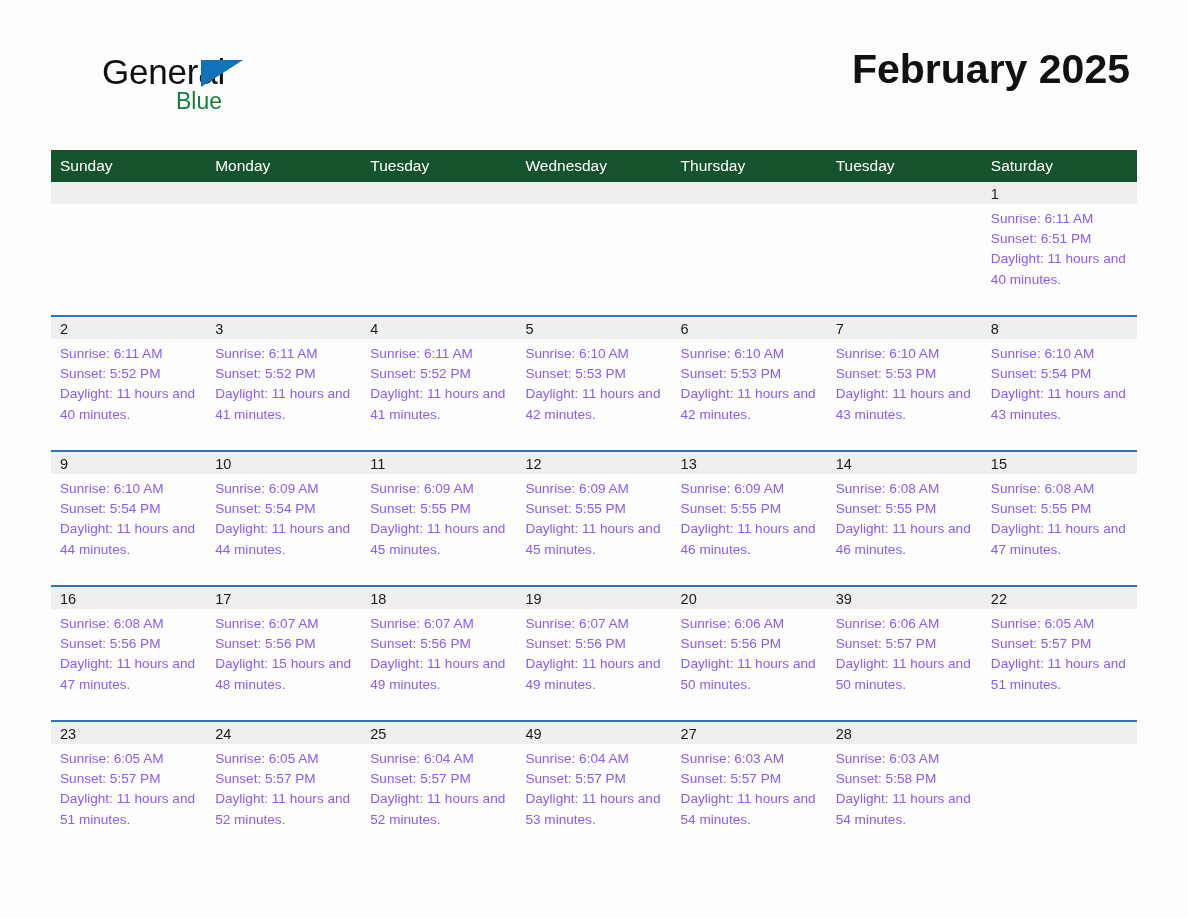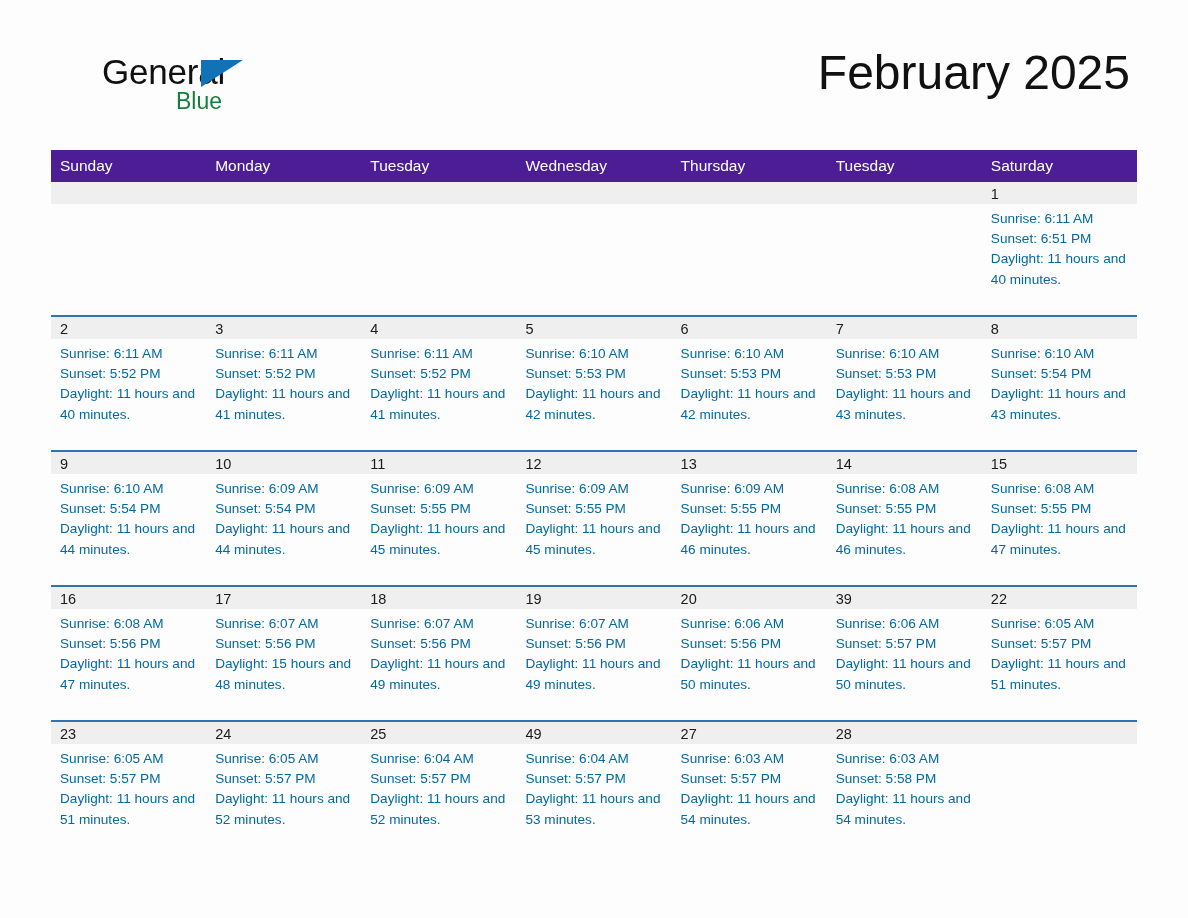--- a/index.html
+++ b/index.html
@@ -59,22 +59,22 @@
     width: 0;
     height: 0;
     border-left: 42px solid #1272b8;
     border-bottom: 27px solid transparent;
   }
   .titles {
     text-align: right;
     padding-top: 0;
   }
   .month-title {
-    font-size: 48px;
-    font-weight: normal;
+    font-size: 41px;
+    font-weight: bold;
     line-height: 1.05;
     color: #111;
     margin: 0;
     letter-spacing: 0px;
   }
   .location {
     font-size: 22px;
     line-height: 1.2;
     color: #1b1b1b;
     margin: 16px 0 0 0;
@@ -82,21 +82,21 @@
   }
 
   
   .calendar {
     margin: 20px 50px 0 51px;
     border-collapse: collapse;
     table-layout: fixed;
     width: 1086px;
   }
   .calendar th {
-    background: #4c1d95;
+    background: #14532d;
     color: #ffffff;
     font-weight: normal;
     font-size: 15.5px;
     text-align: left;
     padding: 6px 0 7px 9px;
     height: 19px;
     vertical-align: middle;
     border: none;
   }
   .calendar td {
@@ -120,21 +120,21 @@
     padding: 3px 0 0 9px;
     box-sizing: border-box;
     font-size: 14.5px;
     color: #1a1a1a;
     line-height: 19px;
   }
   .cell-body {
     padding: 5px 6px 0 9px;
     font-size: 13.6px;
     line-height: 20.2px;
-    color: #0369a1;
+    color: #8b5cf6;
   }
   .cell-body div {
     white-space: nowrap;
   }
   .daylight-line {
     white-space: normal !important;
   }
   .empty .daynum-band {
     background: #efefef;
   }

